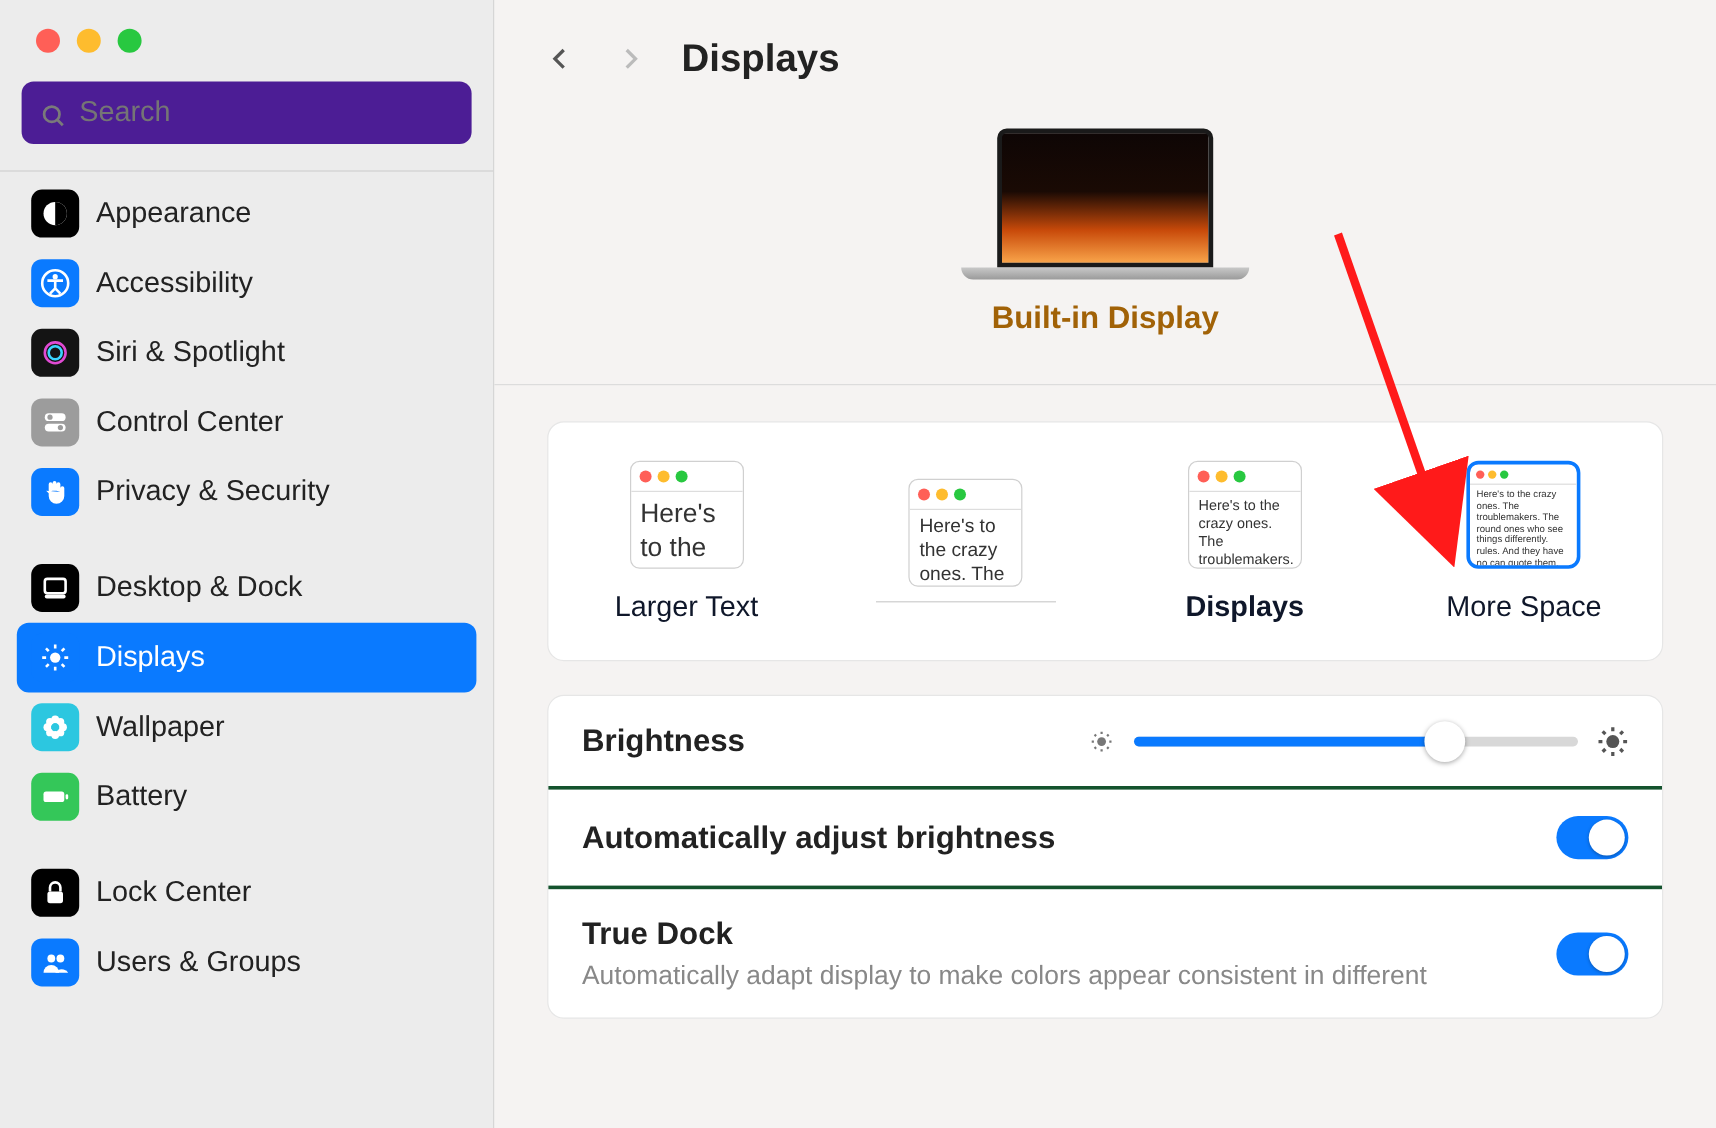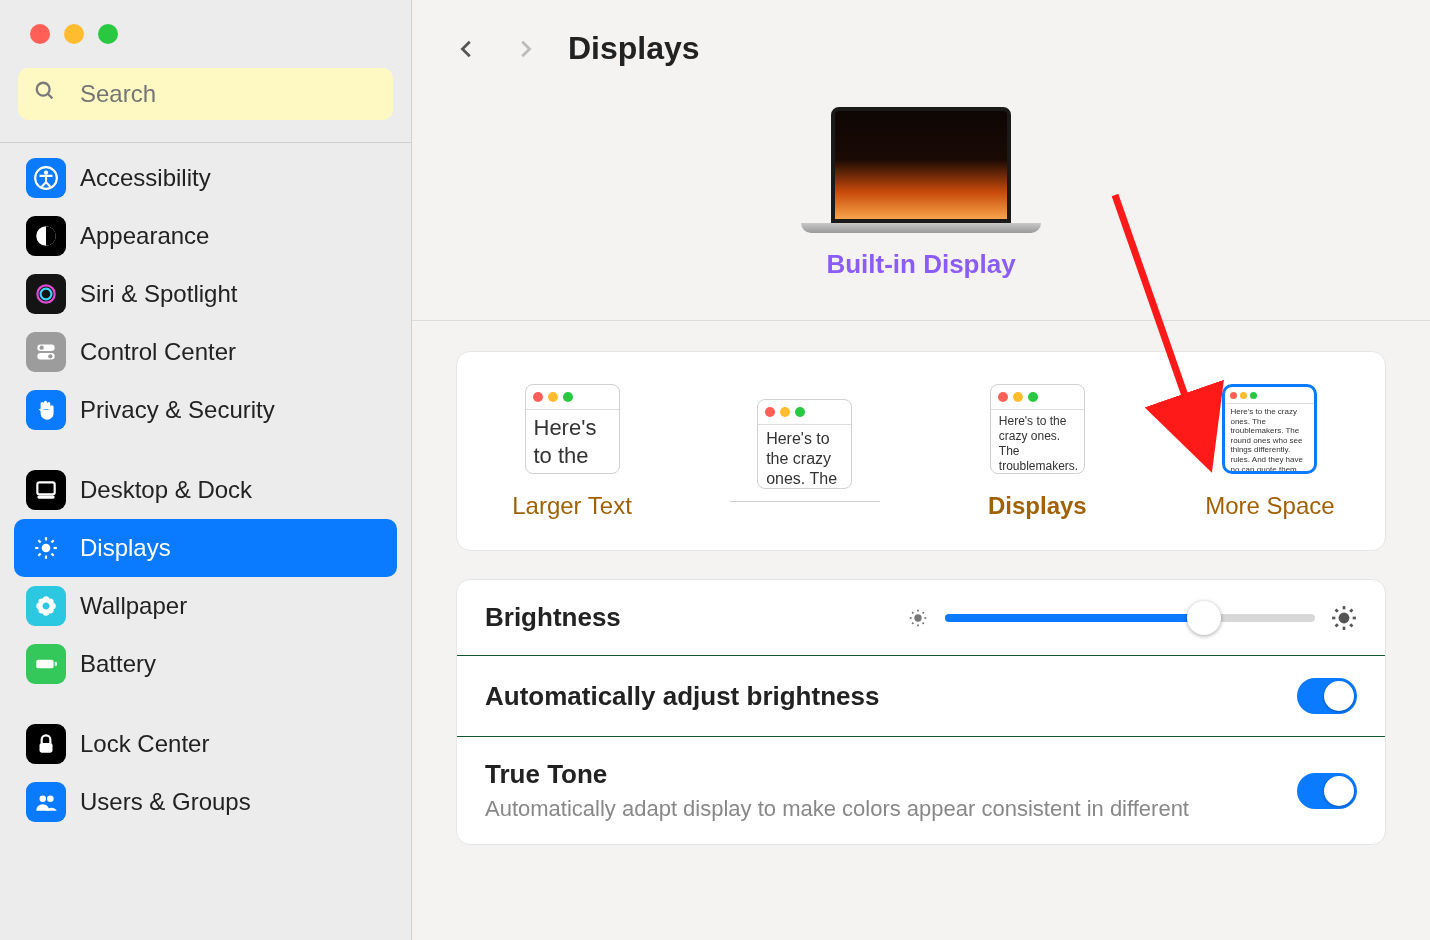--- a/index.html
+++ b/index.html
@@ -24,25 +24,25 @@
   gap: 14px;
   padding: 24px 0 24px 30px;
 }
 .tl { width: 20px; height: 20px; border-radius: 50%; }
 .tl-red { background: #ff5f57; }
 .tl-yellow { background: #febc2e; }
 .tl-green { background: #28c840; }
 .search-wrap { padding: 0 18px 22px 18px; }
 .search {
   display: flex;
-  align-items: flex-start;
-  background: #fef9c3;
+  align-items: flex-end;
+  background: #4c1d95;
   border-radius: 10px;
   padding: 12px 16px;
-  gap: 24px;
+  gap: 10px;
 }
 .search input {
   border: none;
   background: transparent;
   font-size: 24px;
   color: #888;
   outline: none;
   width: 100%;
 }
 .search-icon { width: 22px; height: 22px; stroke: #7a7a7a; stroke-width: 2.5; fill: none; flex-shrink:0;}
@@ -114,31 +114,31 @@
   width: 180px; height: 116px; margin:0 auto;
   background: linear-gradient(to bottom, #0e0605 0%, #1a0a04 45%, #c84a0a 75%, #f9a44a 100%);
   border: 4px solid #1a1a1a;
   border-radius: 8px 8px 0 0;
 }
 .laptop-base {
   width: 240px; height: 10px; margin:0 auto;
   background: linear-gradient(to bottom, #c8c8c8, #9a9a9a);
   border-radius: 0 0 14px 14px;
 }
-.display-name { font-size:26px; font-weight:700; margin-top:16px; color:#8b5cf6;}
+.display-name { font-size:26px; font-weight:700; margin-top:16px; color:#a16207;}
 
 .content-scroll { padding: 30px 44px 0 44px;}
 .card {
   background:#fff; border:1px solid #e6e6e6; border-radius:14px;
   margin-bottom: 28px;
 }
 .resolution-card { padding: 32px 40px 30px 40px;}
 .resolution-row { display:flex; justify-content:space-between; align-items:flex-end;}
 .res-opt { display:flex; flex-direction:column; align-items:center; cursor:pointer; width:150px;}
-.res-label { font-size:24px; color:#a16207; margin-top:18px; }
+.res-label { font-size:24px; color:#0f172a; margin-top:18px; }
 .res-label.bold { font-weight:700;}
 .thumb {
   width: 95px; height: 90px; background:#fff;
   border:1px solid #d0d0d0; border-radius:8px; overflow:hidden;
   position:relative;
 }
 .thumb.selected { border:3px solid #0a7aff; border-radius:10px;}
 .thumb-traffic { display:flex; gap:5px; padding:7px 7px 5px 7px;}
 .thumb-tl { width:10px; height:10px; border-radius:50%;}
 .thumb-text { padding:2px 4px 0 8px; font-size:17px; line-height:1.25; color:#333; overflow:hidden; white-space:normal;}
@@ -147,21 +147,21 @@
 .thumb.t3 .thumb-text { font-size:12px;}
 .thumb.t4 .thumb-tl{width:7px;height:7px;} 
 .thumb.t4 .thumb-traffic{padding:5px 5px 2px 5px; gap:3px;}
 .thumb.t4 .thumb-text { font-size:8px; line-height:1.2; padding:1px 3px 0 5px;}
 .thumb-hr{ height:1px; background:#ddd; margin:2px 0;}
 .res-underline { width:150px; height:1px; background:#ccc; margin-top:12px;}
 
 .settings-card { padding: 0;}
 .setting-row {
   display:flex; align-items:center; justify-content:space-between;
-  padding: 22px 28px; border-bottom:1px solid #14532d;
+  padding: 22px 28px; border-bottom:3px solid #14532d;
 }
 .setting-row:last-child{border-bottom:none;}
 .setting-label { font-size:26px; font-weight:600; color:#222;}
 .setting-desc { font-size:22px; color:#888; margin-top:6px; max-width:760px;}
 .slider-wrap { display:flex; align-items:center; gap:16px; flex:1; justify-content:flex-end;}
 .sun-icon { width:26px; height:26px; }
 .sun-icon.small{width:22px;height:22px;}
 .slider-track {
   position:relative; width:370px; height:8px; background:#d8d8d8; border-radius:4px;
 }
@@ -198,37 +198,37 @@
           <circle cx="10" cy="10" r="7"></circle>
           <line x1="20" y1="20" x2="15" y2="15"></line>
         </svg>
       <input type="text" placeholder="Search" style="">
     </div>
   </div>
   <div class="sidebar-divider"></div>
   <div class="sidebar-list">
 
     <div class="sidebar-item">
+      <div class="sidebar-icon i-appearance">
+          <svg viewBox="0 0 24 24">
+            <circle cx="12" cy="12" r="9" fill="#fff"></circle>
+            <path d="M12 3 a9 9 0 0 1 0 18 z" fill="#000"></path>
+          </svg>
+        </div>
+      <span class="sidebar-label">Appearance</span>
+    </div>
+    <div class="sidebar-item">
       <div class="sidebar-icon i-accessibility">
           <svg viewBox="0 0 24 24">
             <circle cx="12" cy="12" r="10" fill="none" stroke="#fff" stroke-width="2"></circle>
             <circle cx="12" cy="7" r="2" fill="#fff"></circle>
             <path d="M6 10 L18 10 M12 10 L12 16 M12 16 L8 20 M12 16 L16 20" stroke="#fff" stroke-width="2" fill="none"></path>
           </svg>
         </div>
       <span class="sidebar-label">Accessibility</span>
-    </div>
-    <div class="sidebar-item">
-      <div class="sidebar-icon i-appearance">
-          <svg viewBox="0 0 24 24">
-            <circle cx="12" cy="12" r="9" fill="#fff"></circle>
-            <path d="M12 3 a9 9 0 0 1 0 18 z" fill="#000"></path>
-          </svg>
-        </div>
-      <span class="sidebar-label">Appearance</span>
     </div>
     <div class="sidebar-item">
       <div class="sidebar-icon i-siri">
           <svg viewBox="0 0 24 24">
             <circle cx="12" cy="12" r="8" fill="none" stroke="#e04bd3" stroke-width="2"></circle>
             <circle cx="12" cy="12" r="5" fill="none" stroke="#3ad4ff" stroke-width="2"></circle>
           </svg>
         </div>
       <span class="sidebar-label">Siri &amp; Spotlight</span>
     </div>
@@ -451,21 +451,21 @@
         </div>
       </div>
       <div class="setting-row">
         <div class="setting-label">Automatically adjust brightness</div>
         <div class="toggle">
             <div class="toggle-knob"></div>
           </div>
       </div>
       <div class="setting-row">
         <div>
-          <div class="setting-label">True Tone</div>
+          <div class="setting-label">True Dock</div>
           <div class="setting-desc">Automatically adapt display to make colors appear consistent in different</div>
         </div>
         <div class="toggle">
             <div class="toggle-knob"></div>
           </div>
       </div>
     </div>
 
   </div>
 </div>

